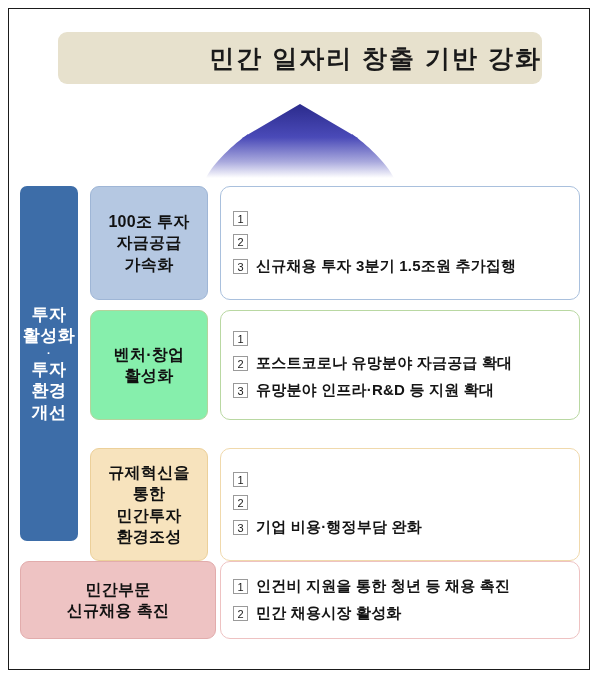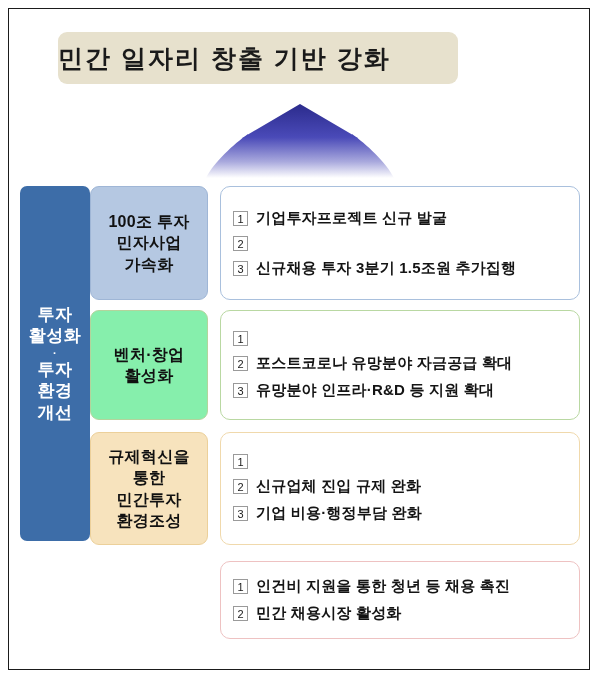--- a/index.html
+++ b/index.html
@@ -30,27 +30,27 @@
     height: 662px;
     border: 1.5px solid #1b1b1b;
     box-sizing: border-box;
   }
 
   
   .title-box {
     position: absolute;
     left: 58px;
     top: 32px;
-    width: 400px;
+    width: 484px;
     height: 52px;
     background: #e7e1cd;
     border-radius: 9px;
     display: flex;
     align-items: center;
-    justify-content: flex-start;
+    justify-content: flex-end;
   }
   .title-text {
     font-size: 25px;
     font-weight: bold;
     color: #1a1a1a;
     letter-spacing: 2px;
     white-space: nowrap;
   }
 
   
@@ -61,21 +61,21 @@
     width: 240px;
     height: 80px;
   }
   .arrow-wrap svg { display: block; }
 
   
   .sidebar {
     position: absolute;
     left: 20px;
     top: 186px;
-    width: 70px;
+    width: 58px;
     height: 355px;
     background: #3d6da8;
     border-radius: 7px;
     display: flex;
     align-items: center;
     justify-content: center;
   }
   .sidebar-text {
     color: #ffffff;
     font-size: 17px;
@@ -235,28 +235,27 @@
       <span>투자</span><br>
       <span>환경</span><br>
       <span>개선</span>
     </div>
   </div>
 
   <div class="row" style="top:186px; height:114px;">
     <div class="cat-box c-blue" style="height:114px;">
       <div class="cat-label">
         <span>100조 투자</span><br>
-        <span>민자사업</span><br>
+        <span>자금공급</span><br>
         <span>가속화</span>
       </div>
     </div>
     <div class="detail-box b-blue" style="height:114px;">
       <div class="detail-item">
         <span class="num">1</span>
-        <span class="detail-text">기업투자프로젝트 신규 발굴</span>
       </div>
       <div class="detail-item">
         <span class="num">2</span>
       </div>
       <div class="detail-item">
         <span class="num">3</span>
         <span class="detail-text">신규채용 투자 3분기 1.5조원 추가집행</span>
       </div>
     </div>
   </div>
@@ -276,44 +275,49 @@
         <span class="num">2</span>
         <span class="detail-text">포스트코로나 유망분야 자금공급 확대</span>
       </div>
       <div class="detail-item">
         <span class="num">3</span>
         <span class="detail-text">유망분야 인프라·R&amp;D 등 지원 확대</span>
       </div>
     </div>
   </div>
 
-  <div class="row" style="top:432px; height:109px;padding-left:39px;">
+  <div class="row" style="top:448px; height:109px;padding-left:39px;">
     <div class="cat-box c-gold" style="height:113px;">
       <div class="cat-label">
         <span>규제혁신을</span><br>
         <span>통한</span><br>
         <span>민간투자</span><br>
         <span>환경조성</span>
       </div>
     </div>
     <div class="detail-box b-gold" style="height:113px;">
       <div class="detail-item">
         <span class="num">1</span>
       </div>
       <div class="detail-item">
         <span class="num">2</span>
-        <span class="detail-text">신규업체 진입 규제 완화</span>
       </div>
       <div class="detail-item">
         <span class="num">3</span>
         <span class="detail-text">기업 비용·행정부담 완화</span>
       </div>
     </div>
   </div>
 
+  <div class="bottom-cat c-pink">
+    <div class="cat-label">
+      <span>민간부문</span><br>
+      <span>신규채용 촉진</span>
+    </div>
+  </div>
   <div class="bottom-detail b-pink">
     <div class="detail-item">
       <span class="num">1</span>
       <span class="detail-text">인건비 지원을 통한 청년 등 채용 촉진</span>
     </div>
     <div class="detail-item">
       <span class="num">2</span>
       <span class="detail-text">민간 채용시장 활성화</span>
     </div>
   </div>

